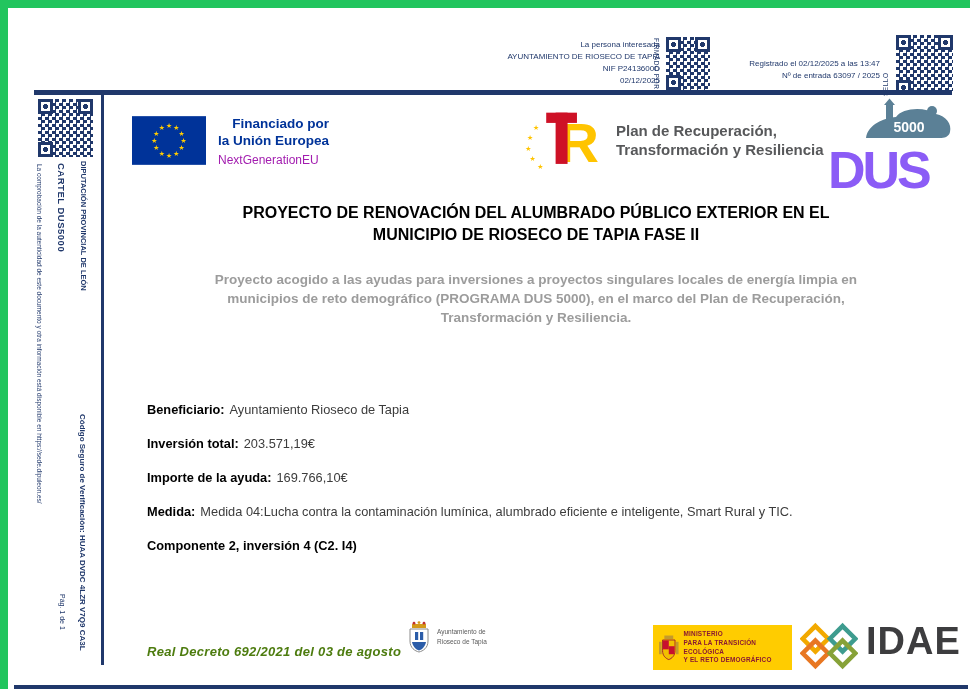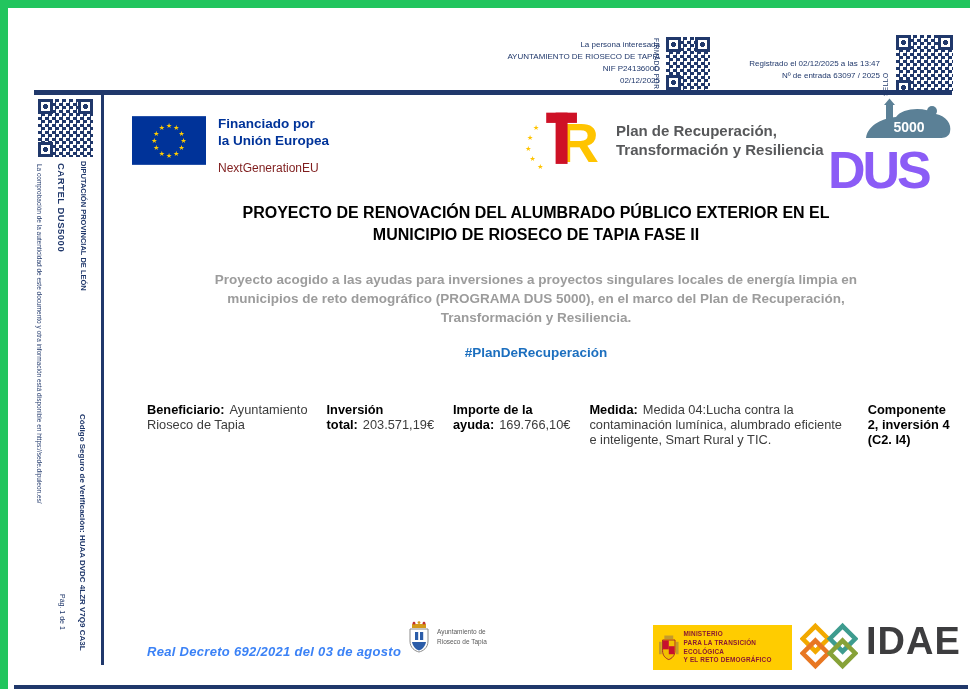--- a/index.html
+++ b/index.html
@@ -32,43 +32,43 @@
   
   .vside{position:absolute;writing-mode:vertical-rl;color:#20386b;white-space:nowrap;}
   .side-org{left:71px;top:153px;font-size:7.5px;font-weight:bold;}
   .side-code{left:48px;top:155px;font-size:9.5px;font-weight:bold;letter-spacing:.5px;}
   .side-csv{left:70px;top:406px;font-size:8px;font-weight:bold;}
   .side-pag{left:51px;top:586px;font-size:7px;}
   .side-disc{left:28px;top:156px;font-size:6.5px;}
 
   
   .eu{left:124px;top:108px;display:flex;gap:12px;align-items:flex-start;}
-  .eu-txt{font-size:13.5px;font-weight:bold;color:#003399;line-height:1.25;}
-  .eu-sub{font-size:12px;font-weight:normal;color:#7f1d1d;margin-top:11px;}
+  .eu-txt{font-size:13.5px;font-weight:bold;color:#003399;line-height:1.25;text-align:right;}
+  .eu-sub{font-size:12px;font-weight:normal;color:#a21caf;margin-top:3px;}
 
   
   .prtr{left:516px;top:96px;display:flex;align-items:center;gap:10px;}
   .prtr-txt{font-size:15px;font-weight:bold;color:#57585a;line-height:1.3;}
 
   
   .dus{left:820px;top:90px;width:140px;height:88px;}
   .dus-word{position:absolute;left:0;top:22px;font-size:52px;font-weight:800;letter-spacing:-3px;color:#8b5cf6;line-height:1;margin-top:24px;}
   .dus-badge{position:absolute;left:32px;top:0;}
 
   
   .title{left:193px;width:670px;top:194px;text-align:center;font-size:16px;font-weight:bold;color:#000000;line-height:1.38;}
   .subtitle{left:188px;width:680px;top:262px;text-align:center;font-size:13.5px;font-weight:bold;color:#9c9c9c;line-height:1.42;}
   .hashtag{left:188px;width:680px;top:337px;text-align:center;font-size:13.5px;font-weight:bold;color:#1c6fbf;}
 
-  .fields{left:139px;top:394px;width:805px;display:flex;gap:19px;font-size:12.8px;}
+  .fields{left:139px;top:394px;width:805px;display:flex;flex-direction:column;gap:19px;font-size:12.8px;}
   .fields .label{font-weight:bold;color:#000;}
   .fields .value{color:#3c3c3c;margin-left:5px;}
 
   
-  .decree{left:139px;top:636px;font-size:13px;font-weight:bold;font-style:italic;color:#3b82f6;letter-spacing:.3px;}
+  .decree{left:139px;top:636px;font-size:13px;font-weight:bold;font-style:italic;color:#4d7c0f;letter-spacing:.3px;}
   .ayto{left:398px;top:613px;display:flex;align-items:center;gap:5px;}
   .ayto-txt{font-size:6.5px;color:#5a5a5a;line-height:1.5;}
   .ministry{left:645px;top:617px;width:139px;height:45px;background:#ffcc00;display:flex;align-items:center;gap:5px;padding:3px 6px;box-sizing:border-box;}
   .ministry-txt{font-size:6.4px;font-weight:bold;color:#8a1a32;line-height:1.35;letter-spacing:.2px;}
   .idae{left:792px;top:612px;display:flex;align-items:flex-start;gap:8px;}
   .idae-txt{font-size:38px;font-weight:bold;color:#3d3d3f;letter-spacing:1px;}
 </style>
 </head>
 <body>
 
@@ -165,21 +165,20 @@
       <path d="M4,40 C6,26 22,20 34,19 C40,10 62,8 74,16 C84,18 90,26 88,34 C87,39 82,40 78,40 Z" fill="#5b8096"></path>
       <rect x="24" y="6" width="7" height="15" fill="#5b8096"></rect>
       <path d="M22,7 L27.5,0.5 L33,7 Z" fill="#5b8096"></path>
       <circle cx="70" cy="13" r="5" fill="#5b8096"></circle>
       <text x="47" y="34" font-size="14" font-weight="bold" fill="#ffffff" text-anchor="middle" font-family="Liberation Sans, sans-serif">5000</text>
     </svg>
   </div>
 
   <div class="abs title">PROYECTO DE RENOVACIÓN DEL ALUMBRADO PÚBLICO EXTERIOR EN EL MUNICIPIO DE RIOSECO DE TAPIA FASE II</div>
   <div class="abs subtitle">Proyecto acogido a las ayudas para inversiones a proyectos singulares locales de energía limpia en municipios de reto demográfico (PROGRAMA DUS 5000), en el marco del Plan de Recuperación, Transformación y Resiliencia.</div>
-  <div class="abs hashtag">#PlanDeRecuperación</div>
 
   <div class="abs fields">
     <div><span class="label">Beneficiario:</span><span class="value">Ayuntamiento Rioseco de Tapia</span></div>
     <div><span class="label">Inversión total:</span><span class="value">203.571,19€</span></div>
     <div><span class="label">Importe de la ayuda:</span><span class="value">169.766,10€</span></div>
     <div><span class="label">Medida:</span><span class="value">Medida 04:Lucha contra la contaminación lumínica, alumbrado eficiente e inteligente, Smart Rural y TIC.</span></div>
     <div><span class="label">Componente 2, inversión 4 (C2. I4)</span></div>
   </div>
 
   <div class="abs decree">Real Decreto  692/2021 del 03 de agosto</div>

